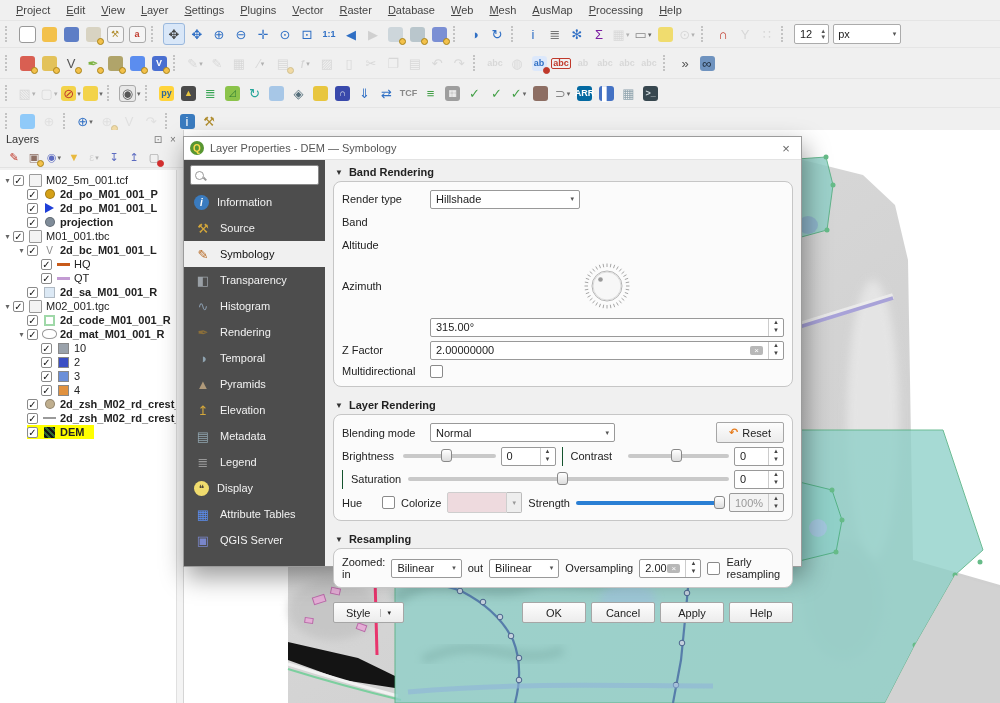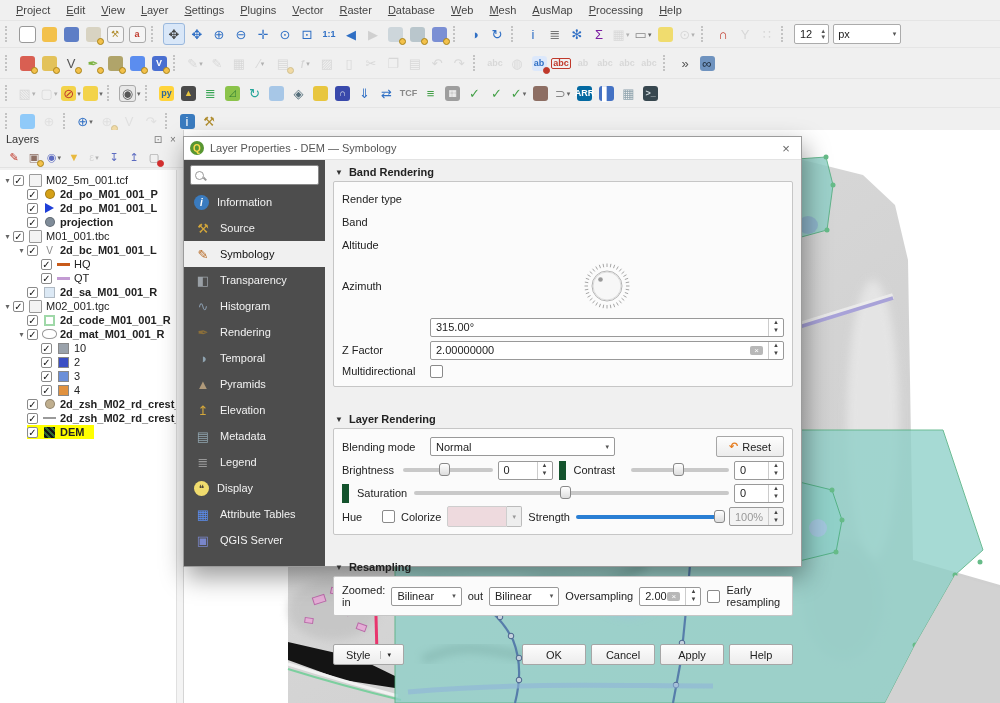--- a/index.html
+++ b/index.html
@@ -60,40 +60,40 @@
   .d-search{height:18px;margin:5px 6px 4px 6px;background:#fff;border:1px solid #888;border-radius:2px;
         display:flex;align-items:center;padding-left:4px;}
   .mag{width:7px;height:7px;border:1.5px solid #999;border-radius:50%;position:relative;display:inline-block;}
   .mag:after{content:"";position:absolute;width:4px;height:1.5px;background:#999;transform:rotate(45deg);right:-4px;bottom:-1px;}
   .d-tab{height:26px;display:flex;align-items:center;gap:8px;padding-left:10px;color:#f2f2f2;cursor:default;}
   .d-tab.active{background:#f0f0f0;color:#111;}
   .d-tab .ticon{width:18px;display:flex;align-items:center;justify-content:center;font-size:13px;flex:none;}
   .d-content{flex:1;display:flex;flex-direction:column;padding:4px 8px 6px 8px;min-width:0;}
   .sec-h{display:flex;align-items:center;gap:6px;font-weight:bold;padding:2px 2px 3px 2px;}
   .sec-h .tri{font-size:8px;color:#333;}
-  .grp{border:1px solid #c6c6c6;border-radius:2px;background:#fbfbfb;padding:4px 8px;margin-bottom:24px;}
+  .grp{border:1px solid #c6c6c6;border-radius:8px;background:#fbfbfb;padding:4px 8px;margin-bottom:10px;}
   .frow{display:flex;align-items:center;margin:3px 0;gap:6px;min-height:20px;}
   .lbl{width:82px;flex:none;}
   .combo{height:19px;border:1px solid #999;background:#fff;border-radius:2px;display:flex;align-items:center;
         justify-content:space-between;padding:0 5px;box-sizing:border-box;}
   .combo .arr{font-size:7px;color:#555;margin-left:6px;}
   .spin{height:19px;border:1px solid #999;background:#fff;border-radius:2px;display:flex;align-items:center;
         position:relative;padding:0 18px 0 5px;box-sizing:border-box;}
   .spin .sb{position:absolute;right:0;top:0;bottom:0;width:14px;border-left:1px solid #ccc;display:flex;
         flex-direction:column;align-items:center;justify-content:center;font-size:6px;color:#444;line-height:1.3;}
   .spin .clr{margin-left:auto;width:13px;height:9px;background:#b8b8b8;border-radius:2px;color:#fff;font-size:8px;
         line-height:9px;text-align:center;margin-right:2px;}
   .spin.disabled{background:#f3f3f3;color:#999;}
   .cbx{width:13px;height:13px;border:1px solid #8a8a8a;background:#fff;border-radius:2px;flex:none;box-sizing:border-box;}
   .sl{flex:1;height:4px;background:#c9c9c9;border-radius:2px;position:relative;min-width:40px;}
   .sl .h{position:absolute;top:-5px;width:11px;height:13px;border:1px solid #888;border-radius:3px;
         background:linear-gradient(#fff,#ddd);margin-left:-5px;box-sizing:border-box;}
   .sl.blue{background:#2a7fd4;}
   .half{flex:1;display:flex;align-items:center;gap:5px;min-width:0;}
-  .half.right{border-left:7px solid #14532d;padding-left:8px;}
+  .half.right{border-left:1px solid #14532d;padding-left:8px;}
   .btn{height:21px;padding:0 12px;background:linear-gradient(#fdfdfd,#ececec);border:1px solid #a6a6a6;
         border-radius:2px;display:inline-flex;align-items:center;justify-content:center;cursor:default;box-sizing:border-box;}
   .d-footer{margin-top:auto;display:flex;align-items:center;gap:5px;padding-top:4px;}
   .d-footer .spacer{flex:1;}
   .d-footer .btn{min-width:64px;}
   .reset-ic{color:#e67e22;font-weight:bold;margin-right:4px;}
   .swatchbox{width:58px;height:19px;background:#e9cdd3;border:1px solid #bbb;border-radius:2px 0 0 2px;opacity:.7;}
   .sw-arr{width:14px;height:19px;border:1px solid #bbb;border-left:none;border-radius:0 2px 2px 0;background:#eee;
         display:flex;align-items:center;justify-content:center;font-size:7px;color:#999;}
   
@@ -879,20 +879,24 @@
         </div>
         <div class="d-content">
 
           <div class="sec-h">
             <span class="tri">▼</span>
             <span>Band Rendering</span>
           </div>
           <div class="grp">
             <div class="frow">
               <span class="lbl">Render type</span>
+              <div class="combo" style="width:150px">
+                <span>Hillshade</span>
+                  <span class="arr">▾</span>
+              </div>
             </div>
             <div class="frow">
               <span class="lbl">Band</span>
             </div>
             <div class="frow">
               <span class="lbl">Altitude</span>
             </div>
             <div class="frow" style="min-height:52px">
               <span class="lbl">Azimuth</span>
               <div style="flex:1;display:flex;justify-content:center;">

